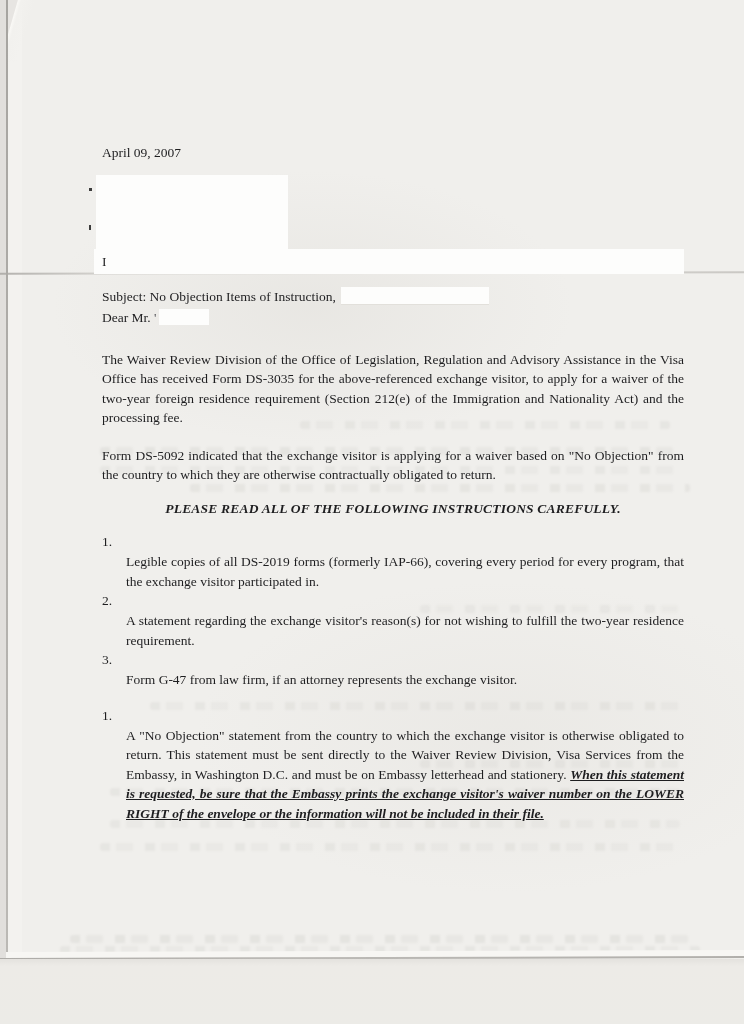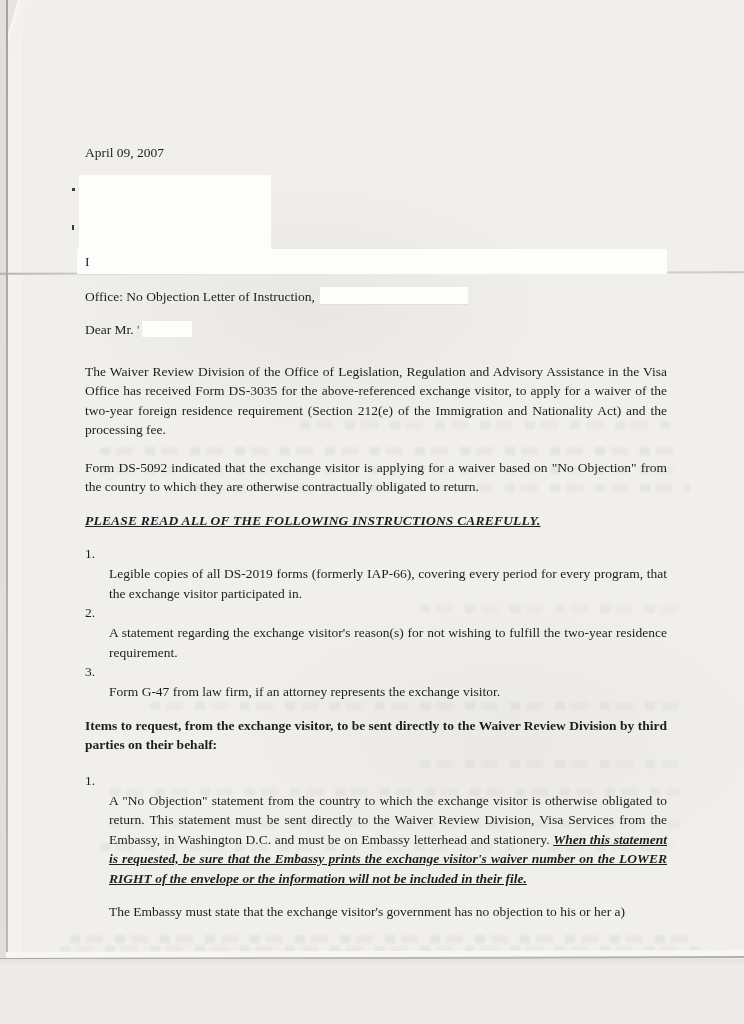--- a/index.html
+++ b/index.html
@@ -22,45 +22,45 @@
   .page-bottom-highlight{position:absolute;left:6px;top:951px;width:738px;height:6px;background:#f7f6f3;transform:rotate(-.15deg);}
   .page-bottom-line{position:absolute;left:0;top:957px;width:744px;height:2px;transform:rotate(-.15deg);
     background:linear-gradient(to right,#adaba7,#bcbab6 40%,#b1afab);}
   .below-page{position:absolute;left:0;top:959px;width:744px;height:66px;
     background:linear-gradient(#e4e2de, #edebe7 7px,#ecebe7);}
   
   .bleed{position:absolute;height:8px;border-radius:3px;filter:blur(1.3px);opacity:.38;
     background:repeating-linear-gradient(90deg, rgba(138,136,130,.30) 0 10px, rgba(138,136,130,0) 10px 16px,
       rgba(138,136,130,.20) 16px 33px, rgba(138,136,130,0) 33px 45px);}
   
-  .letter{position:absolute;left:85px;top:143px;width:582px;color:#1e1e20;
+  .letter{position:absolute;left:102px;top:143px;width:582px;color:#1e1e20;
     font-size:13.5px;line-height:19.5px;}
   .para{margin:18px 0 0 0;text-align:justify;}
   .p-first{margin-top:22px;}
-  .h-instr{margin-top:14px;font-weight:bold;font-style:italic;text-decoration:underline;letter-spacing:.2px;}
+  .h-instr{margin-top:14px;font-weight:bold;font-style:italic;letter-spacing:.2px;text-align:center;}
   .h-bold{margin-top:14px;font-weight:bold;text-align:justify;}
   .list{margin:14px 0 0 0;padding:0;list-style:none;}
   .li{display:flex;}
   .marker{flex:0 0 24px;}
   .li-text{flex:1;text-align:justify;margin-top:20px;}
   .item2{margin-top:16px;}
   .emph{font-weight:bold;font-style:italic;text-decoration:underline;}
   .closing{margin:14px 0 0 24px;text-align:justify;}
   
   .redact{background:#fdfdfc;}
   .address-block{position:relative;height:99px;margin-top:12px;}
   .addr-box{position:absolute;left:-6px;top:0;width:192px;height:74px;}
   .bar-box{position:absolute;left:-8px;top:74px;width:590px;height:25px;}
   .frag{position:absolute;left:8px;top:3px;color:#1e1e20;}
   .speck{position:absolute;background:#3c3c3c;}
   .s1{left:-13px;top:13px;width:3px;height:3px;}
   .s2{left:-13px;top:50px;width:2px;height:5px;}
   .subject-line{margin-top:13px;white-space:nowrap;}
   .subj-box{display:inline-block;width:148px;height:17px;vertical-align:-4px;margin-left:5px;border-bottom:1px solid #e2e0db;}
-  .greeting-line{margin-top:14px;white-space:nowrap;}
+  .greeting-line{margin-top:2px;white-space:nowrap;}
   .tick{color:#55555a;}
   .name-box{display:inline-block;width:50px;height:16px;vertical-align:-3px;margin-left:2px;}
 </style>
 </head>
 <body>
 
 <div class="scan">
 
   <div class="edge-left-outer"></div>
   <div class="edge-left-line"></div>
@@ -89,21 +89,21 @@
     <div class="address-block">
       <span class="speck s1"></span>
       <span class="speck s2"></span>
       <div class="redact addr-box"></div>
       <div class="redact bar-box">
         <span class="frag">I</span>
       </div>
     </div>
 
     <div class="subject-line">
-      <span>Office: No Objection Letter of Instruction,</span><span class="redact subj-box"></span>
+      <span>Subject: No Objection Items of Instruction,</span><span class="redact subj-box"></span>
     </div>
 
     <div class="greeting-line">
       <span>Dear Mr.</span>
       <span class="tick">'</span><span class="redact name-box"></span>
     </div>
 
     <p class="para p-first">The Waiver Review Division of the Office of Legislation, Regulation and Advisory Assistance in the Visa Office has received Form DS-3035 for the above-referenced exchange visitor, to apply for a waiver of the two-year foreign residence requirement (Section 212(e) of the Immigration and Nationality Act) and the processing fee.</p>
 
     <p class="para">Form DS-5092 indicated that the exchange visitor is applying for a waiver based on "No Objection" from the country to which they are otherwise contractually obligated to return.</p>
@@ -119,28 +119,26 @@
       <li class="li">
         <span class="marker">2.</span>
         <span class="li-text">A statement regarding the exchange visitor's reason(s) for not wishing to fulfill the two-year residence requirement.</span>
       </li>
       <li class="li">
         <span class="marker">3.</span>
         <span class="li-text">Form G-47 from law firm, if an attorney represents the exchange visitor.</span>
       </li>
     </ol>
 
-    <div class="h-bold">Items to request, from the exchange visitor, to be sent directly to the Waiver Review Division by third parties on their behalf:</div>
 
     <div class="li item2">
       <span class="marker">1.</span>
       <span class="li-text"><span>A "No Objection" statement from the country to which the exchange visitor is otherwise obligated to return. This statement must be sent directly to the Waiver Review Division, Visa Services from the Embassy, in Washington D.C. and must be on Embassy letterhead and stationery. </span><span class="emph">When this statement is requested, be sure that the Embassy prints the exchange visitor's waiver number on the LOWER RIGHT of the envelope or the information will not be included in their file.</span></span>
     </div>
 
-    <p class="closing">The Embassy must state that the exchange visitor's government has no objection to his or her a)</p>
 
   </div>
 
   <div class="page-bottom-highlight"></div>
   <div class="page-bottom-line"></div>
   <div class="below-page"></div>
 
 </div>
 
 </body></html>

